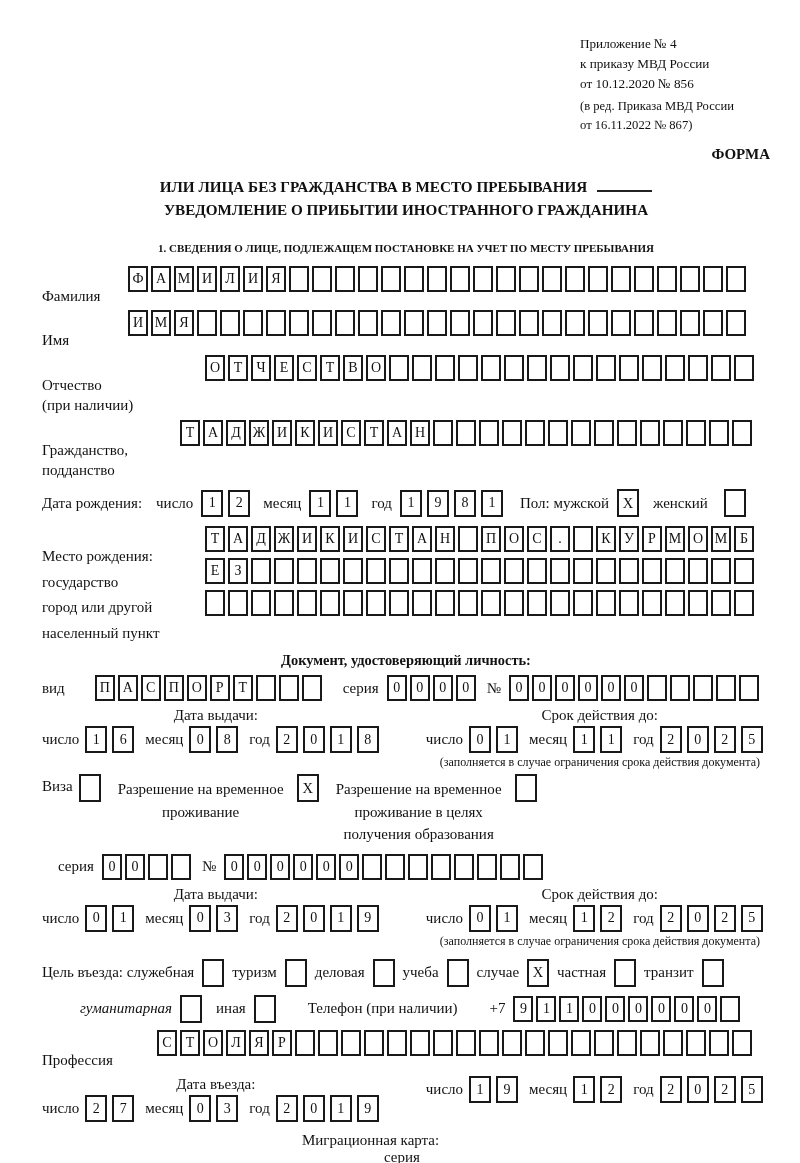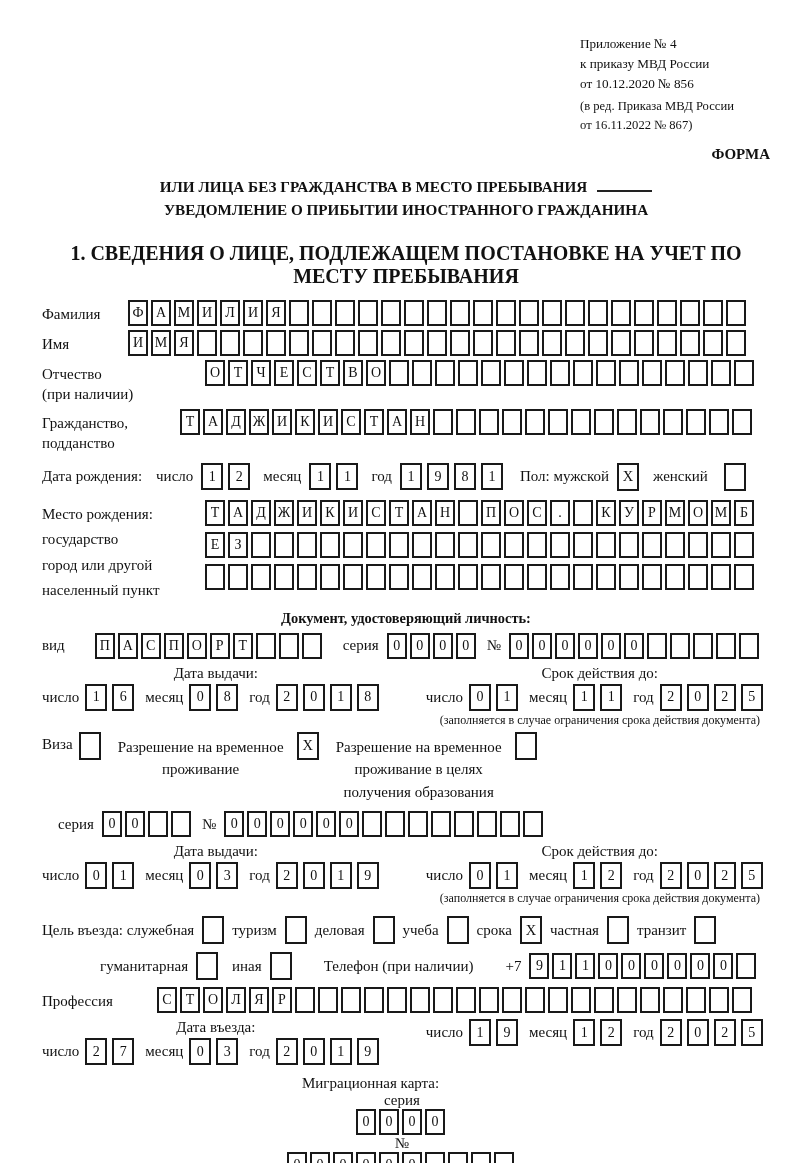--- a/index.html
+++ b/index.html
@@ -8,23 +8,23 @@
     font-family:"Liberation Serif","DejaVu Serif",serif;
     box-sizing:border-box;padding:34px 30px 10px 42px;
     overflow:hidden;position:relative;
   }
   .annex{margin-left:auto;width:190px;font-size:13.2px;line-height:1.5;}
   .annex .amend{font-size:12.6px;margin-top:4px;line-height:1.45;}
   .multiline{white-space:pre-line;}
   .forma{text-align:right;font-weight:bold;font-size:15px;margin-top:12px;}
   .title{text-align:center;font-weight:bold;font-size:15.2px;line-height:1.55;margin-top:12px;}
   .blank{display:inline-block;width:55px;border-bottom:2px solid #222;height:0.9em;margin-left:10px;}
-  .sect{text-align:center;font-weight:bold;font-size:20px;margin-top:20px;margin-bottom:12px;}
+  .sect{text-align:center;font-weight:bold;font-size:11px;margin-top:20px;margin-bottom:12px;}
   .frow{display:flex;align-items:flex-start;margin-top:4px;}
-  .lbl{font-size:15px;line-height:1.36;padding-top:4px;flex-shrink:0;}
+  .lbl{font-size:15px;line-height:1.36;padding-top:4px;flex-shrink:0;margin-top:16px;}
   .cells{display:flex;flex-wrap:nowrap;}
   .cell{
     box-sizing:border-box;width:20px;height:26px;border:2px solid #191919;
     margin-right:3px;display:flex;align-items:center;justify-content:center;
     font-size:14px;flex-shrink:0;background:#fff;
   }
   .date .cell{width:22px;height:27px;margin-right:5px;}
   .cbox{
     box-sizing:border-box;width:22px;height:28px;border:2px solid #191919;
     display:inline-flex;align-items:center;justify-content:center;
@@ -491,30 +491,30 @@
 
   <div class="irow" style="margin-top:10px;">
     <span>Цель въезда: служебная</span>
     <span class="cbox"></span>
     <span>туризм</span>
     <span class="cbox"></span>
     <span>деловая</span>
     <span class="cbox"></span>
     <span>учеба</span>
     <span class="cbox"></span>
-    <span>срока</span>
+    <span>случае</span>
     <span class="cbox">X</span>
     <span>частная</span>
     <span class="cbox"></span>
     <span>транзит</span>
     <span class="cbox"></span>
   </div>
 
   <div class="irow" style="margin-top:8px;">
-    <span style="margin-left:58px;">гуманитарная</span>
+    <span style="margin-left:38px;font-style:italic;">гуманитарная</span>
     <span class="cbox"></span>
     <span style="margin-left:6px;">иная</span>
     <span class="cbox"></span>
     <span style="margin-left:24px;">Телефон (при наличии)</span>
     <span style="margin-left:24px;">+7</span>
     <span class="cells">
         <span class="cell">9</span>
         <span class="cell">1</span>
         <span class="cell">1</span>
         <span class="cell">0</span>

